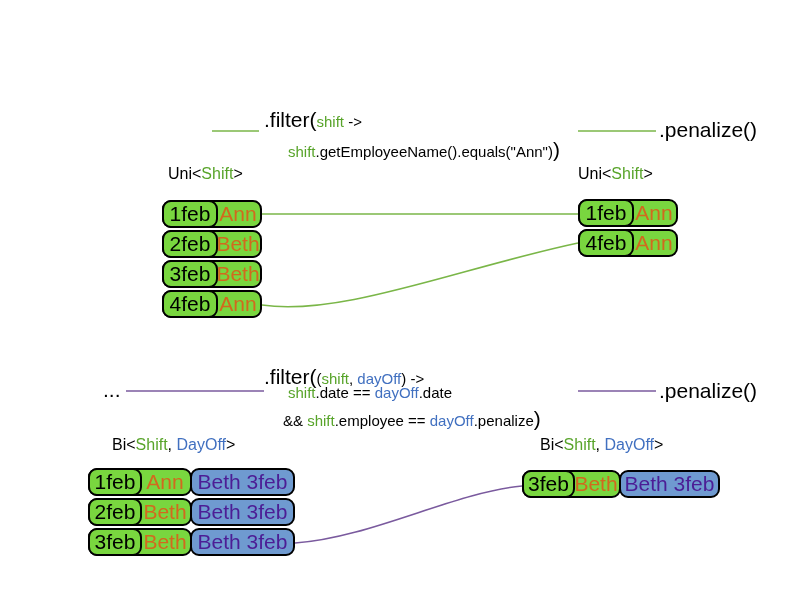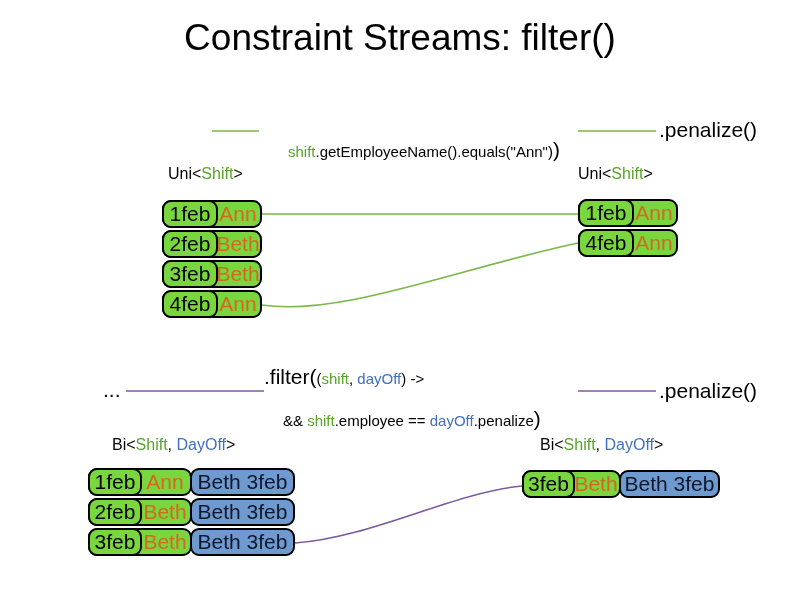--- a/index.html
+++ b/index.html
@@ -28,42 +28,44 @@
     background:var(--box-green,#79d63f);border:2px solid #000;border-radius:9px;
     font-size:21px;color:#000;
   }
   .gname{
     flex:1;display:flex;align-items:center;justify-content:center;
     font-size:21px;color:var(--name-orange,#d2691e);overflow:hidden;
   }
   .bunit{
     box-sizing:border-box;height:28px;display:flex;align-items:center;justify-content:center;
     background:var(--box-blue,#6f9ad0);border:2px solid #000;border-radius:9px;
-    font-size:21px;color:#0f172a;margin-left:-2px;
+    font-size:21px;color:#4c1d95;margin-left:-2px;
   }
   .vrow{display:flex;}
 </style>
 </head>
 <body>
 
 <div class="stage">
 
   <svg class="abs wires" width="800" height="600" viewBox="0 0 800 600">
     <line x1="212" y1="131" x2="259" y2="131" stroke="#7ab648" stroke-width="1.6"></line>
     <line x1="578" y1="131" x2="656" y2="131" stroke="#7ab648" stroke-width="1.6"></line>
     <line x1="262" y1="214" x2="578" y2="214" stroke="#7ab648" stroke-width="1.6"></line>
     <path d="M262,305 C340,317 460,268 578,243" fill="none" stroke="#7ab648" stroke-width="1.6"></path>
     <line x1="126" y1="391" x2="264" y2="391" stroke="#7a5a9e" stroke-width="1.6"></line>
     <line x1="578" y1="391" x2="656" y2="391" stroke="#7a5a9e" stroke-width="1.6"></line>
     <path d="M295,543 C370,538 455,492 522,486" fill="none" stroke="#7a5a9e" stroke-width="1.6"></path>
   </svg>
 
-  <div class="abs title">Constraint Streams: filter()</div>
-
-
+
+
+  <div class="abs code-lg" style="left:264px;top:108px;">
+    <span class="lg">.filter(</span><span class="sm green">shift</span><span class="sm"> -&gt;</span>
+  </div>
   <div class="abs code-sm" style="left:288px;top:138px;">
     <span class="green">shift</span><span>.getEmployeeName().equals("Ann")</span><span class="lg">)</span>
   </div>
 
   <div class="abs code-lg" style="left:659px;top:118px;">.penalize()</div>
 
   <div class="abs label" style="left:168px;top:165px;">
     <span>Uni&lt;</span><span class="green">Shift</span><span>&gt;</span>
   </div>
   <div class="abs label" style="left:578px;top:165px;">
@@ -117,20 +119,23 @@
       </div>
     <div class="gname">
         <span>Ann</span>
       </div>
   </div>
 
   <div class="abs code-lg" style="left:103px;top:378px;">...</div>
 
   <div class="abs code-lg" style="left:264px;top:365px;">
     <span class="lg">.filter(</span><span class="sm">(</span><span class="sm green">shift</span><span class="sm">, </span><span class="sm blue">dayOff</span><span class="sm">) -&gt;</span>
+  </div>
+  <div class="abs code-sm" style="left:288px;top:384px;">
+    <span class="green">shift</span><span>.date == </span><span class="blue">dayOff</span><span>.date</span>
   </div>
   <div class="abs code-sm" style="left:283px;top:407px;">
     <span>&amp;&amp; </span><span class="green">shift</span><span>.employee == </span><span class="blue">dayOff</span><span>.penalize</span><span class="lg">)</span>
   </div>
 
   <div class="abs code-lg" style="left:659px;top:379px;">.penalize()</div>
 
   <div class="abs label" style="left:112px;top:436px;">
     <span>Bi&lt;</span><span class="green">Shift</span><span>, </span><span class="blue">DayOff</span><span>&gt;</span>
   </div>

